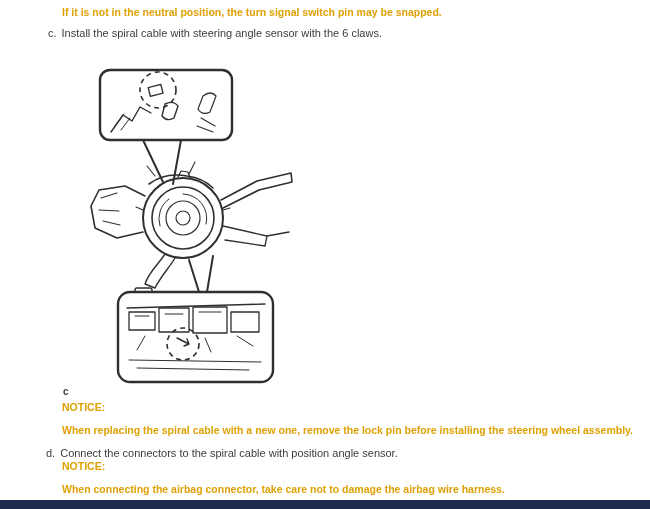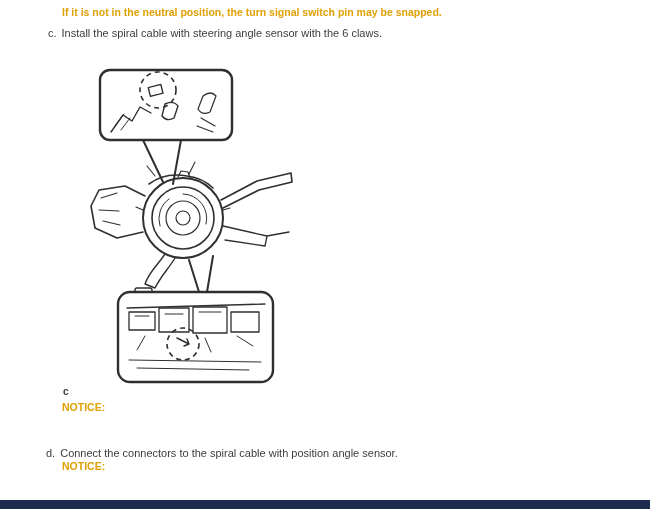--- a/index.html
+++ b/index.html
@@ -84,24 +84,26 @@
         </g>
         <circle cx="98" cy="284" r="16" fill="none" stroke="#2f2f2f" stroke-width="1.6" stroke-dasharray="5 4"></circle>
       </g>
     </svg>
   </figure>
 
   <div class="figure-label abs" style="left:63px;top:386px">c</div>
 
   <div class="notice-label abs" style="left:62px;top:401px">NOTICE:</div>
 
+  <div class="notice-text abs" style="left:62px;top:424px">When replacing the spiral cable with a new one, remove the lock pin before installing the steering wheel assembly.</div>
 
   <div class="step abs" style="left:46px;top:447px">
     <span class="marker">d.</span>
     <span>Connect the connectors to the spiral cable with position angle sensor.</span>
   </div>
 
   <div class="notice-label abs" style="left:62px;top:460px">NOTICE:</div>
 
+  <div class="notice-text abs" style="left:62px;top:483px">When connecting the airbag connector, take care not to damage the airbag wire harness.</div>
 
   <div class="footer-bar"></div>
 
 </div>
 
 </body></html>

